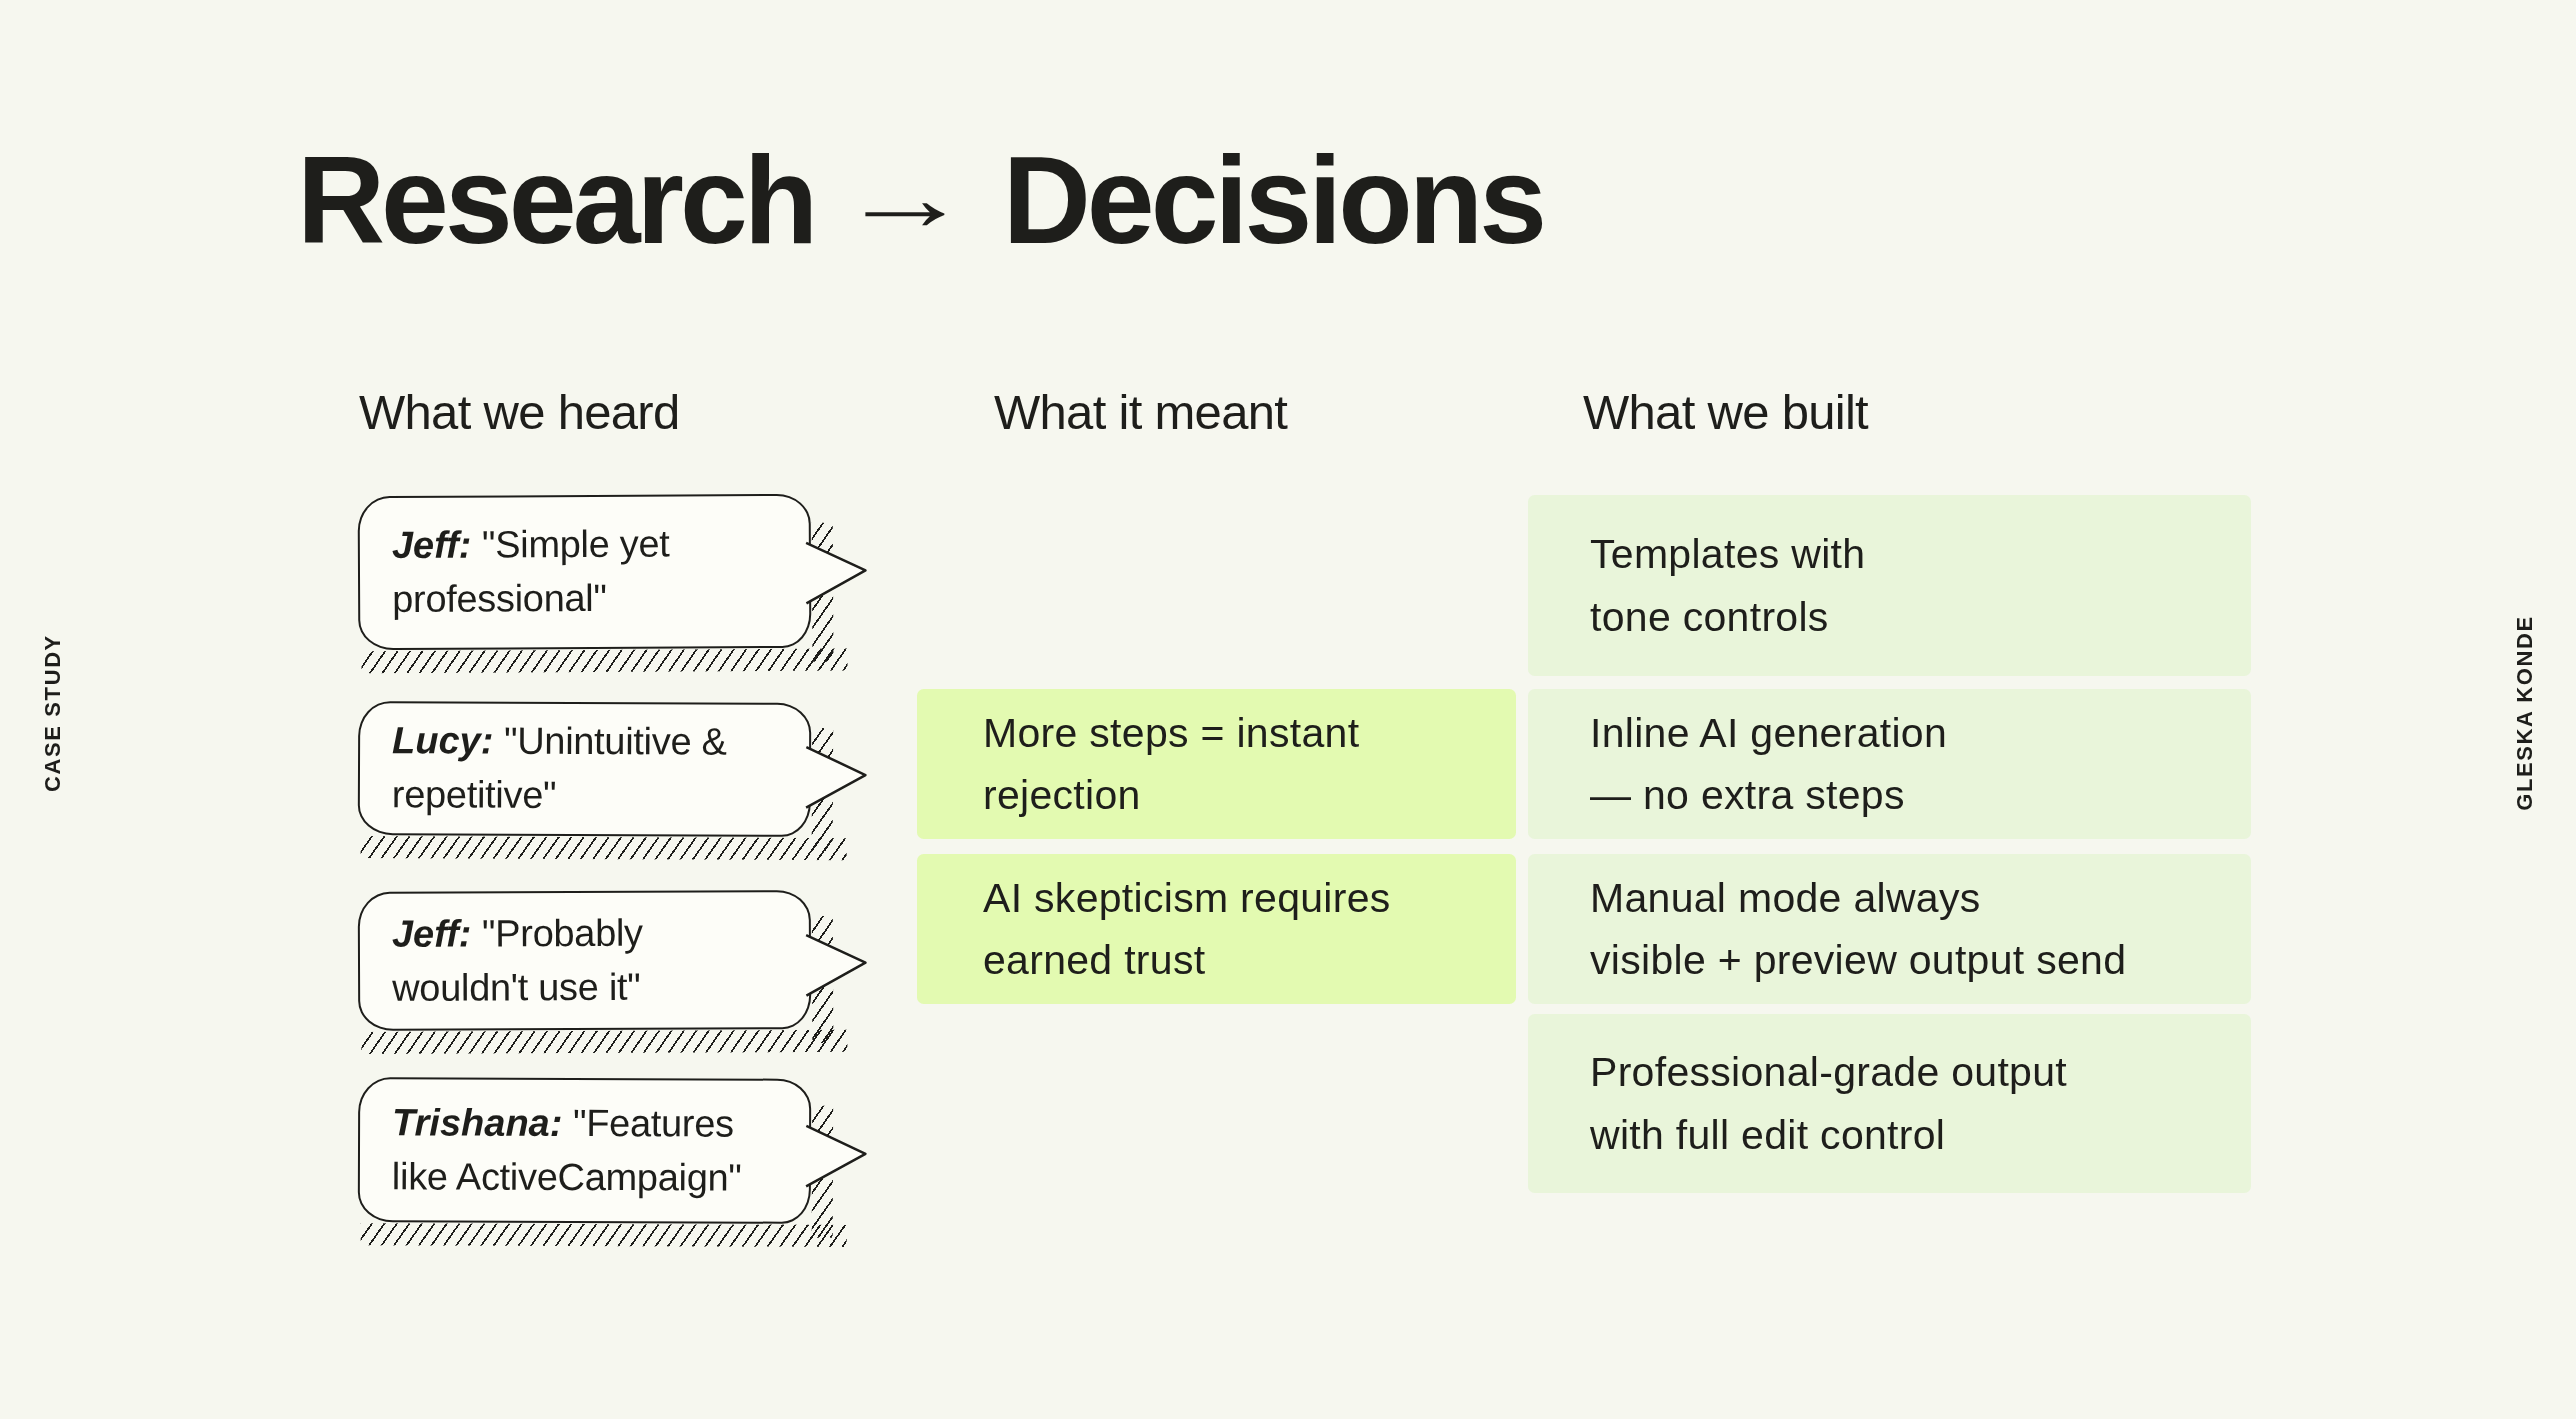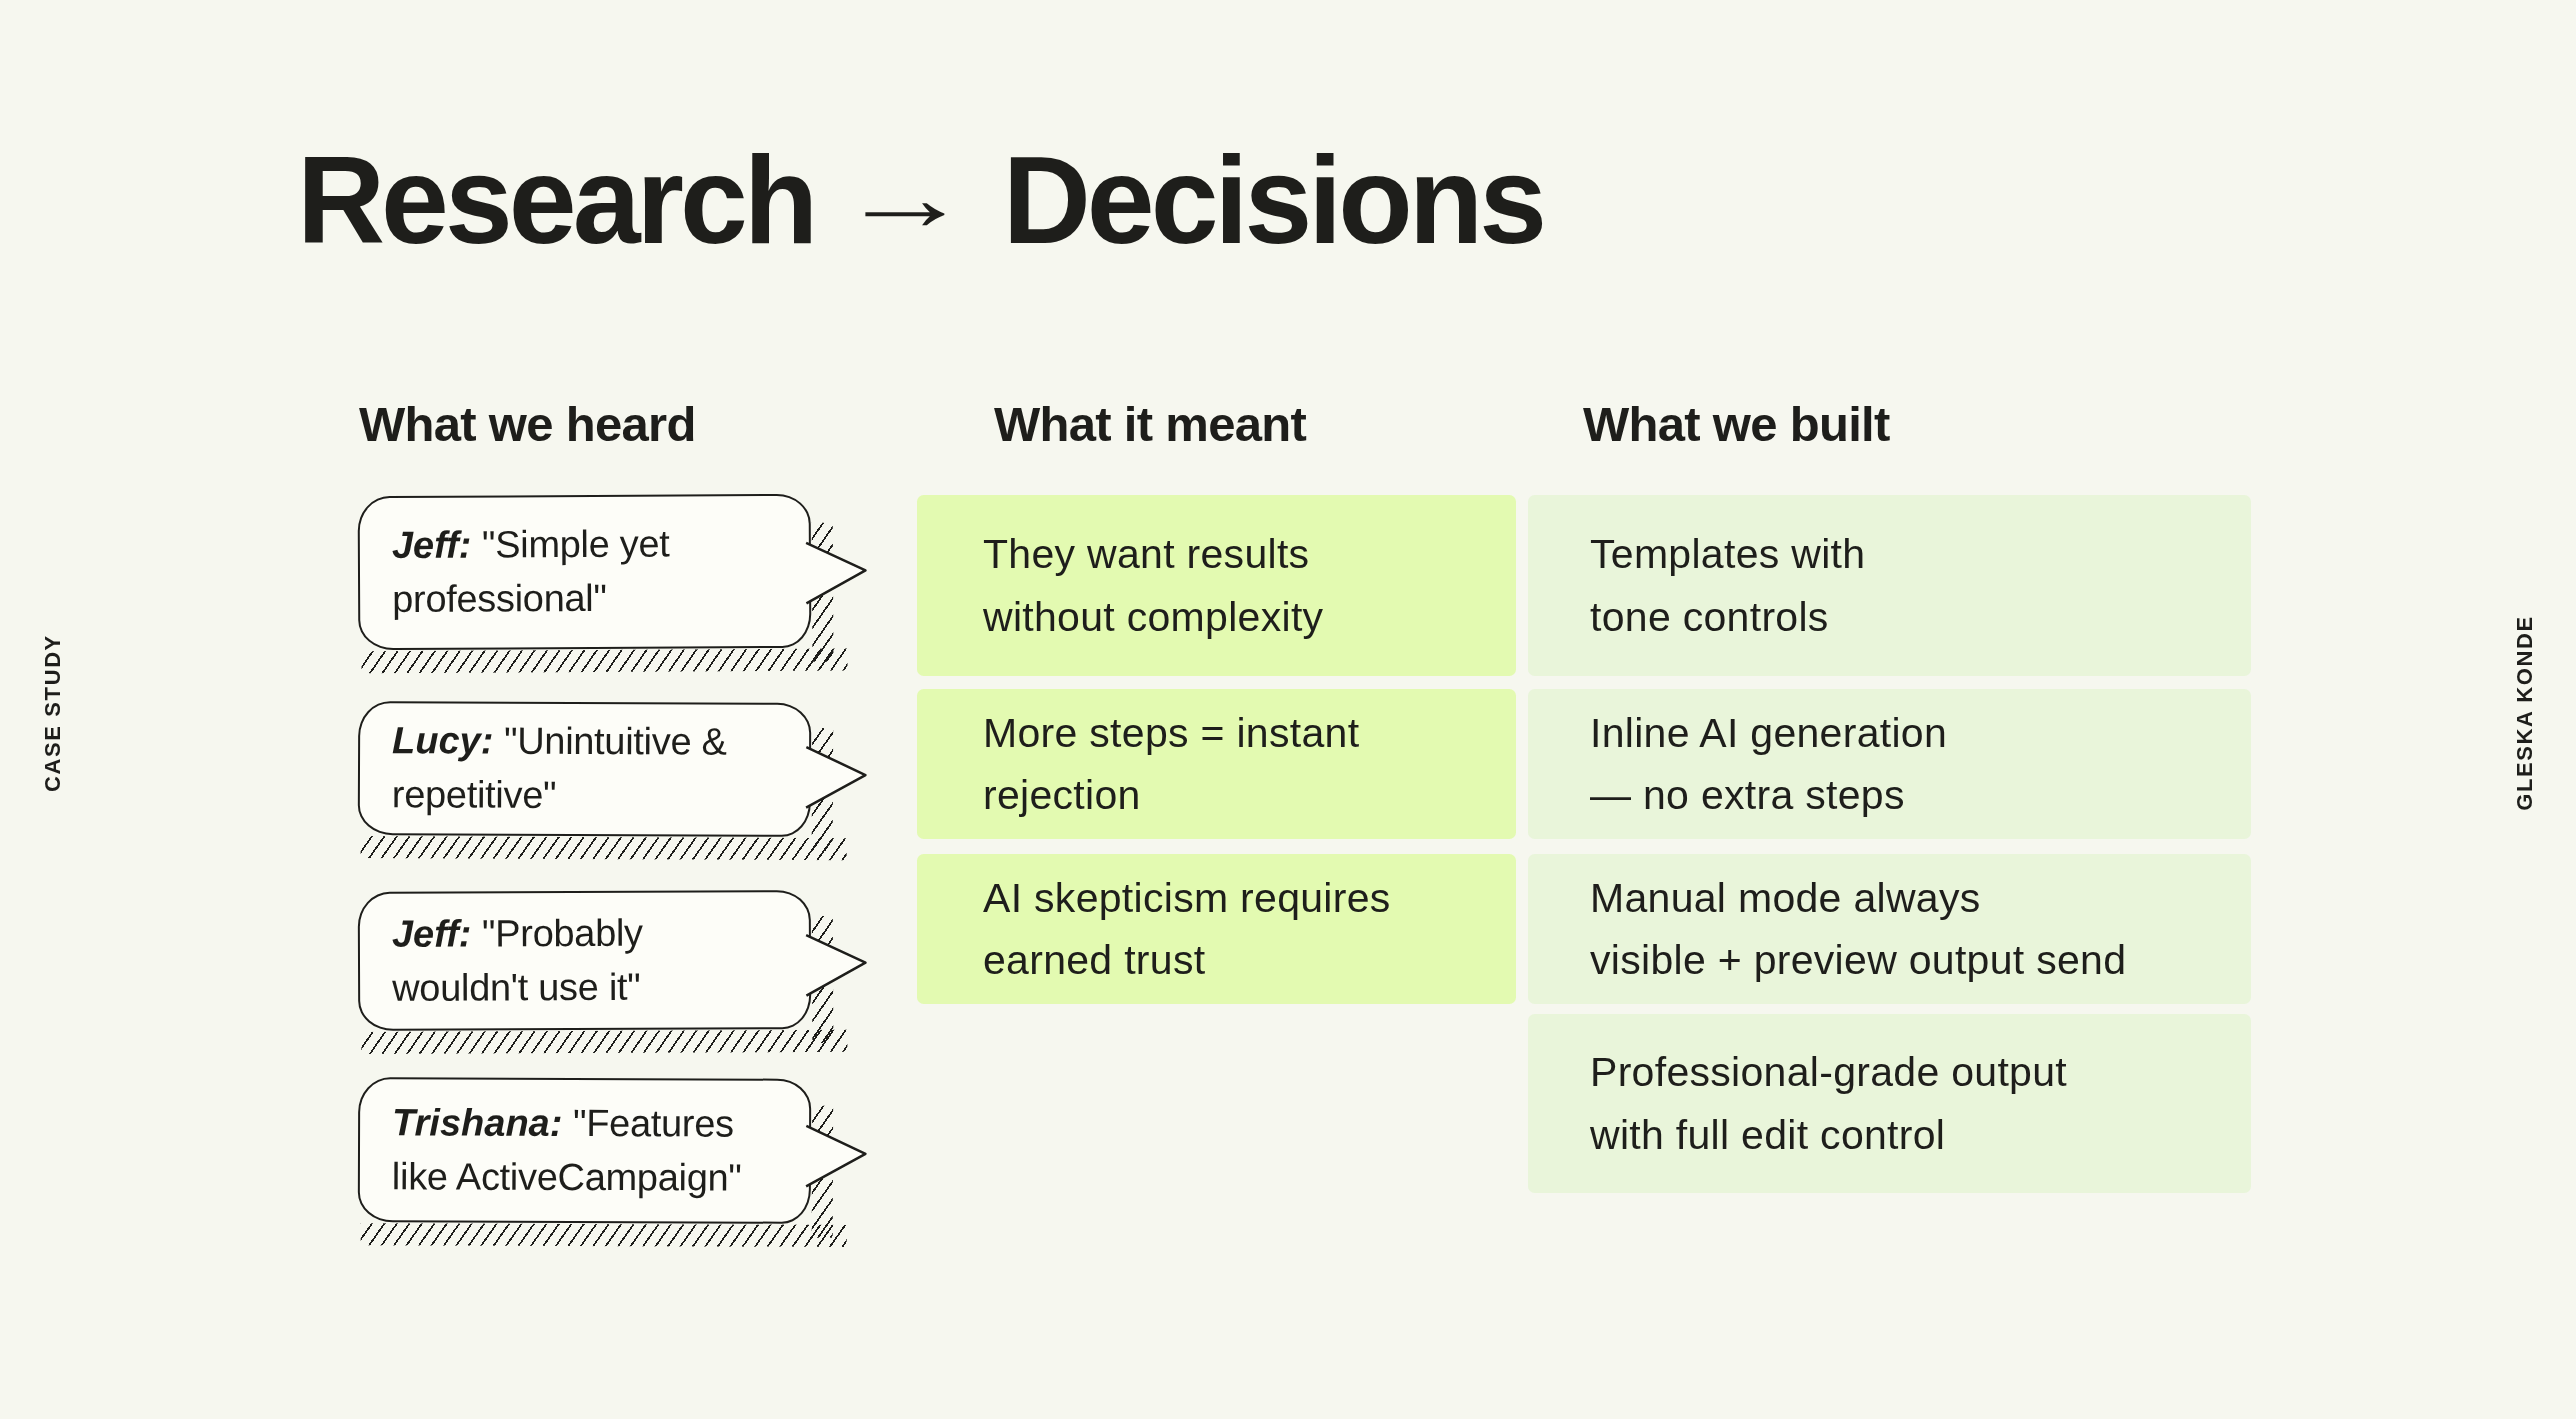--- a/index.html
+++ b/index.html
@@ -48,22 +48,22 @@
   .title .arrow{
     font-weight:400;
     font-size:92px;
     letter-spacing:0;
     transform:scaleX(1.45);
     margin:0 18.4px 6.6px 12px;
   }
 
   
   .col-header{
-    position:absolute;top:398px;
-    font-size:49px;font-weight:700;
+    position:absolute;top:386px;
+    font-size:49px;font-weight:400;
     letter-spacing:-0.7px;line-height:1.1;
     color:var(--ink);
   }
   .col-header.h1{left:359px;}
   .col-header.h2{left:994px;}
   .col-header.h3{left:1583px;}
 
   
   .rows{position:absolute;left:358px;top:0;width:1906px;}
   .row{position:absolute;left:0;width:1906px;}
@@ -150,24 +150,20 @@
 
   <div class="rows" id="rows">
     <div class="row row-1">
       <div class="bubble">
         <div class="bubble-text"><b class="speaker">Jeff: </b><span class="quote">"Simple yet
 professional"</span></div>
         <svg class="tail" viewBox="0 0 100 130" aria-hidden="true">
           <path d="M2 12 L96 56 L2 108"></path>
         </svg>
       </div>
-      <div class="cell meant">
-        <div class="cell-text">They want results
-without complexity</div>
-      </div>
       <div class="cell built">
         <div class="cell-text">Templates with
 tone controls</div>
       </div>
     </div>
 
     <div class="row row-2">
       <div class="bubble">
         <div class="bubble-text"><b class="speaker">Lucy: </b><span class="quote">"Unintuitive &amp;
 repetitive"</span></div>

